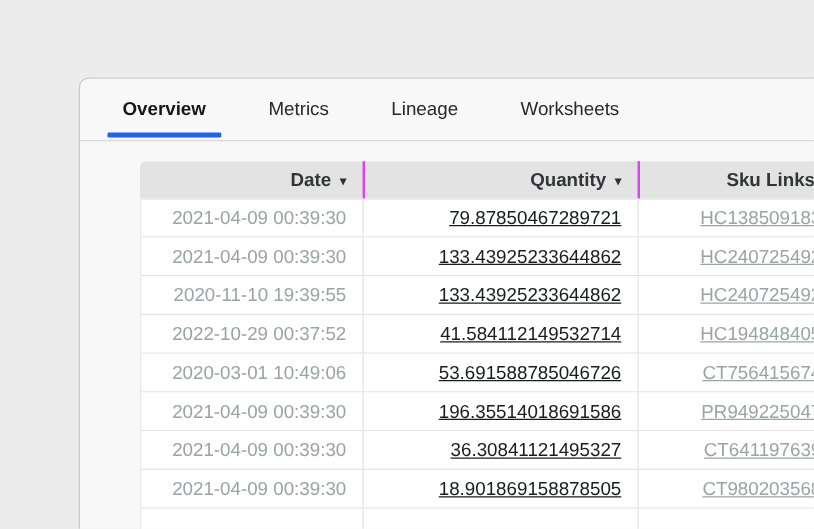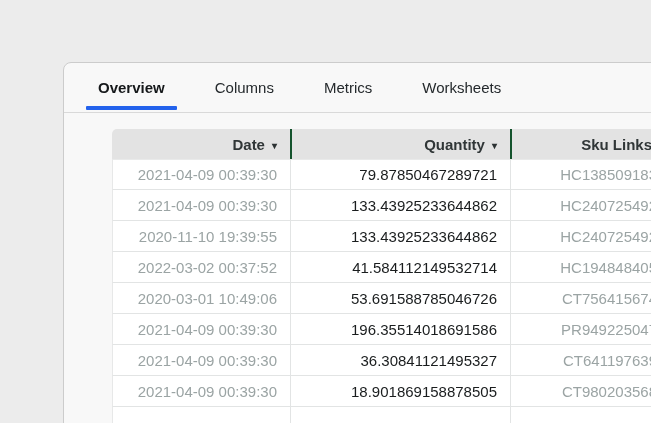--- a/index.html
+++ b/index.html
@@ -67,56 +67,56 @@
   thead th {
     background: #e3e3e3;
     height: 30px;
     font-weight: 700;
     color: #303637;
     text-align: right;
     padding: 0 13px 0 0;
     white-space: nowrap;
     cursor: pointer;
   }
-  thead th:not(:first-child) { border-left: 2px solid #14532d; }
+  thead th:not(:first-child) { border-left: 2px solid #d946ef; }
   thead th:first-child { border-top-left-radius: 5px; }
   .sort-arrow {
     display: inline-block;
     font-size: 10px;
     color: #2c3233;
     margin-left: 7px;
     transform: translateY(-1px);
   }
 
   tbody td {
     background: #ffffff;
     height: 31px;
     border-bottom: 1px solid #e2e4e4;
     text-align: right;
     padding: 0 13px 0 0;
     white-space: nowrap;
     overflow: visible;
   }
-  tbody td:not(:first-child) { border-left: 1px solid #e2e4e4; }
+  tbody td:not(:first-child) { border-left: 1px solid #e2e4e4; text-decoration: underline; }
   tbody td.col-date { color: #9ba4a4; }
   tbody td.col-qty  { color: #1a1d1e; }
   tbody td.col-sku  { color: #9ba4a4; padding-right: 8px; }
   tbody tr:first-child td { border-top: 1px solid #e9eaea; }
   tbody td:first-child { border-left: 1px solid #e7e8e8; }
 </style>
 </head>
 <body>
 
 <div class="stage">
   <div class="card">
 
     <div class="tabbar">
         <div class="tab active">Overview</div>
-        <div class="tab">Columns</div>
         <div class="tab">Metrics</div>
+        <div class="tab">Lineage</div>
         <div class="tab">Worksheets</div>
       </div>
 
     <div class="table-wrap">
       <table class="data">
         <colgroup>
           <col class="c-date">
             <col class="c-qty">
             <col class="c-sku">
         </colgroup>
@@ -137,21 +137,21 @@
               <td class="col-date">2021-04-09 00:39:30</td>
               <td class="col-qty">133.43925233644862</td>
               <td class="col-sku">HC240725492</td>
             </tr>
             <tr>
               <td class="col-date">2020-11-10 19:39:55</td>
               <td class="col-qty">133.43925233644862</td>
               <td class="col-sku">HC240725492</td>
             </tr>
             <tr>
-              <td class="col-date">2022-03-02 00:37:52</td>
+              <td class="col-date">2022-10-29 00:37:52</td>
               <td class="col-qty">41.584112149532714</td>
               <td class="col-sku">HC194848405</td>
             </tr>
             <tr>
               <td class="col-date">2020-03-01 10:49:06</td>
               <td class="col-qty">53.691588785046726</td>
               <td class="col-sku">CT756415674</td>
             </tr>
             <tr>
               <td class="col-date">2021-04-09 00:39:30</td>

